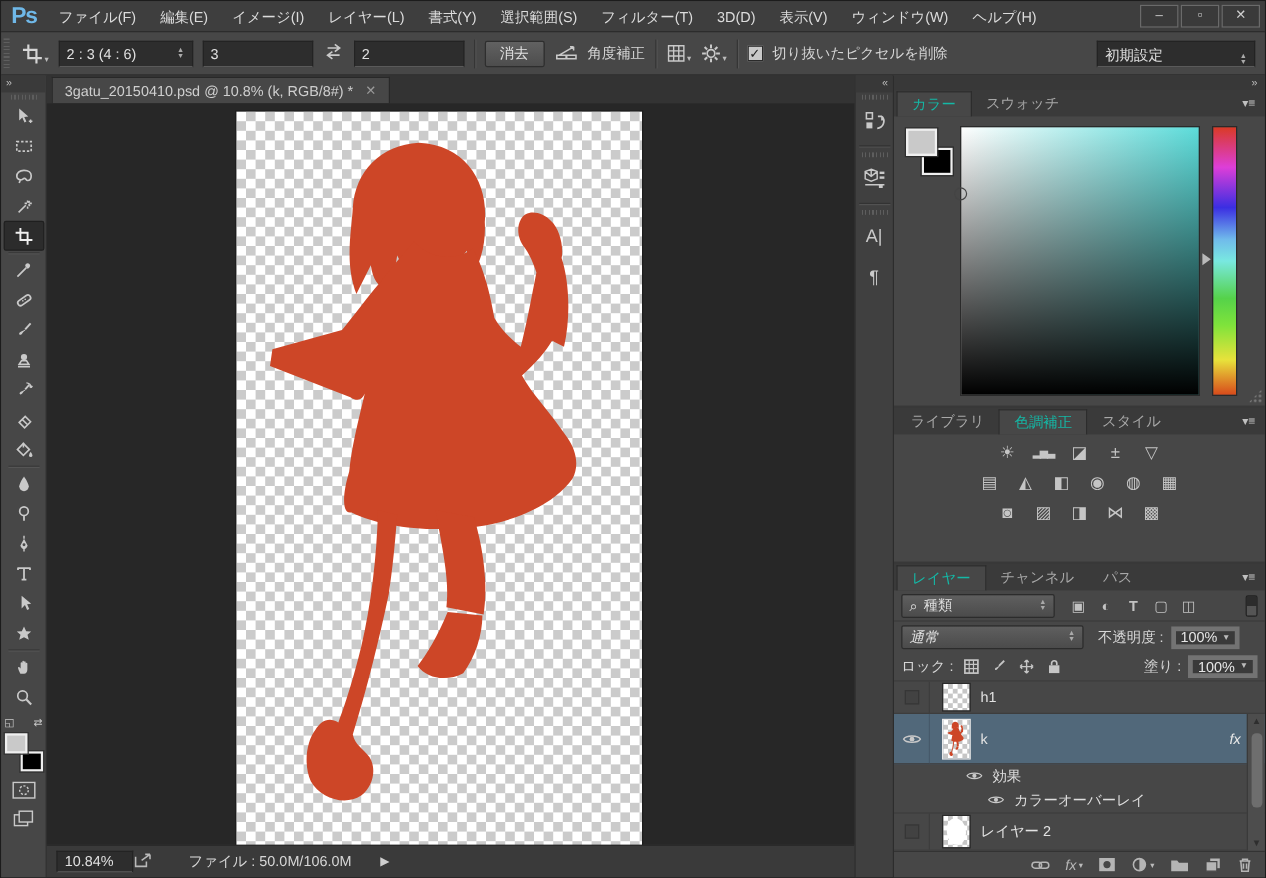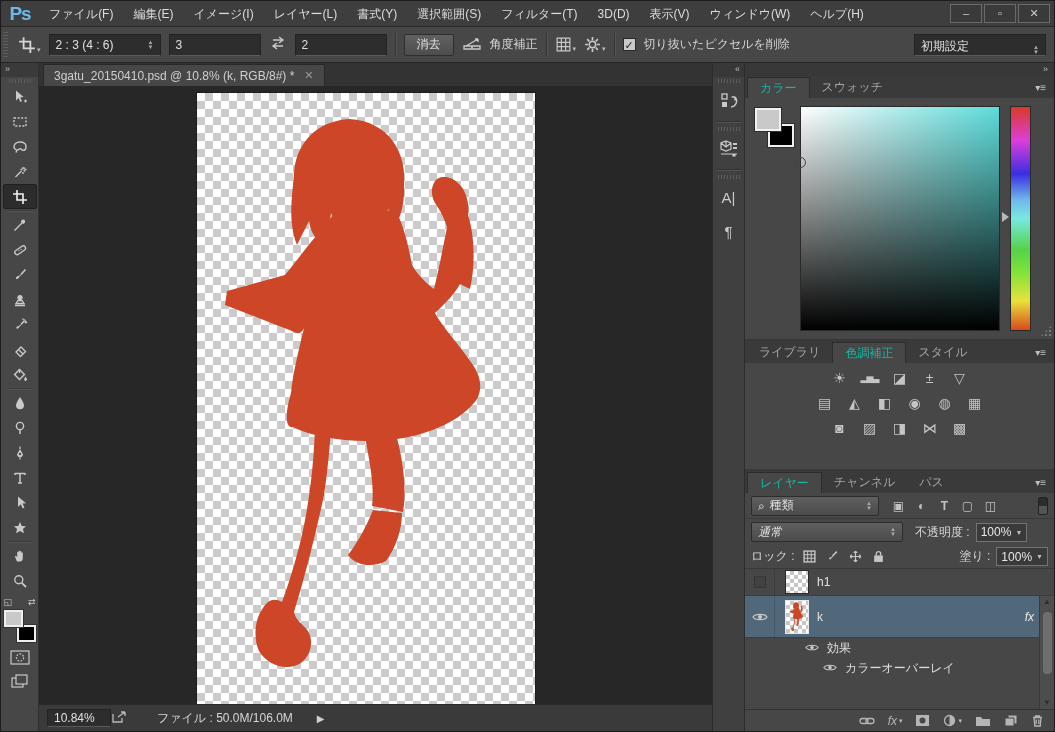--- a/index.html
+++ b/index.html
@@ -100,21 +100,21 @@
   
   .layers-panel { flex:1; display:flex; flex-direction:column; border-bottom:none; }
   .lp-row { display:flex; align-items:center; gap:6px; padding:0 6px; }
   .filter-row { height:26px; border-bottom:1px solid #3a3a3a; }
   .select { background:linear-gradient(#5f5f5f,#4b4b4b); border:1px solid #2c2c2c; border-radius:2px; height:20px;
             display:flex; align-items:center; padding:0 6px; color:#e0e0e0; }
   .f-icons { display:flex; gap:4px; margin-left:4px; }
   .f-icon { width:19px; height:18px; display:flex; align-items:center; justify-content:center; color:#c3c3c3; font-size:12px; }
   .f-toggle { margin-left:auto; width:10px; height:18px; background:linear-gradient(#2c2c2c 50%, #555 50%); border:1px solid #222; border-radius:2px; }
   .blend-row { height:26px; }
-  .opacity-box { background:#3a3a3a; border:1px solid #737373; height:19px; display:flex; align-items:center; padding:0 4px; gap:4px; color:#e6e6e6; }
+  .opacity-box { background:#3a3a3a; border:4px solid #737373; height:19px; display:flex; align-items:center; padding:0 4px; gap:4px; color:#e6e6e6; }
   .lock-row { height:24px; border-bottom:1px solid #3a3a3a; }
   .lock-ic { width:17px; height:16px; display:flex; align-items:center; justify-content:center; }
   .lock-ic svg { stroke:#c6c6c6; fill:none; stroke-width:1.3; }
   .layer-list { flex:1; position:relative; background:#474747; overflow:hidden; }
   .layer-row { display:flex; align-items:center; border-bottom:1px solid #3d3d3d; position:relative; }
   .vis-cell { width:30px; align-self:stretch; border-right:1px solid #3d3d3d; display:flex; align-items:center; justify-content:center; }
   .vis-empty { width:12px; height:12px; border:1px solid #363636; background:#424242; }
   .eye svg { fill:#c9c9c9; }
   .thumb { width:24px; background:repeating-conic-gradient(#c6c6c6 0% 25%, #fff 0% 50%) 0 0/8px 8px;
            border:1px solid #2a2a2a; position:relative; margin:0 8px 0 10px; overflow:hidden; }
@@ -600,20 +600,29 @@
           <div class="fx-row fx-row2">
             <span class="eye">
               <svg width="14" height="9" viewBox="0 0 16 10">
                   <path d="M1,5 C3,1.5 13,1.5 15,5 C13,8.5 3,8.5 1,5 Z" fill="none" stroke="#c9c9c9" stroke-width="1.2"></path>
                   <circle cx="8" cy="5" r="2" fill="#c9c9c9"></circle>
                 </svg>
             </span>
             <span>カラーオーバーレイ</span>
           </div>
 
+          <div class="layer-row" style="height:32px; border-top:1px solid #3d3d3d;">
+            <div class="vis-cell">
+                <div class="vis-empty"></div>
+              </div>
+            <div class="thumb" style="height:28px;">
+              <div style="position:absolute; left:3px; top:2px; width:16px; height:22px; background:#fff; border-radius:40% 55% 45% 50%;"></div>
+            </div>
+            <span class="layer-name">レイヤー 2</span>
+          </div>
 
           <div class="scrollbar">
             <span class="sb-arrow">▲</span>
             <div class="sb-thumb"></div>
             <span class="sb-arrow" style="margin-top:auto;">▼</span>
           </div>
         </div>
 
         <div class="lp-bottom">
           <div class="lpb-icon">

